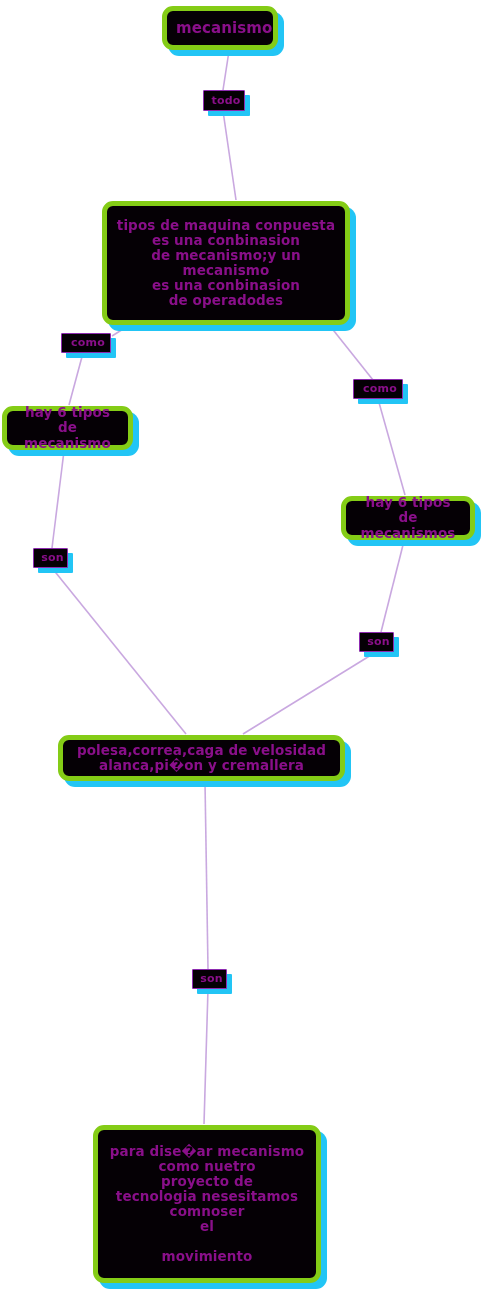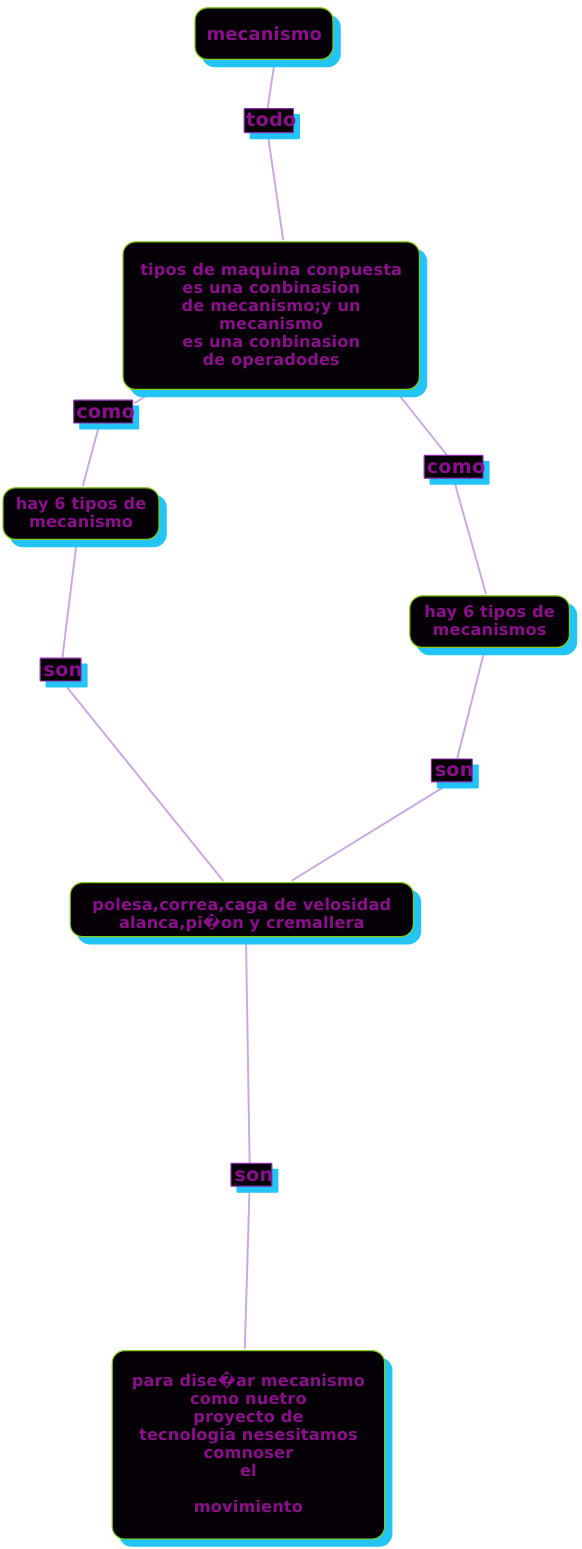--- a/index.html
+++ b/index.html
@@ -22,21 +22,21 @@
     top: 0;
     width: 485px;
     height: 1291px;
     pointer-events: none;
   }
   
   .node {
     position: absolute;
     box-sizing: border-box;
     background: #050005;
-    border: 1px solid #84cc16;
+    border: 5px solid #84cc16;
     border-radius: 11px;
     box-shadow: 6px 6px 0 0 #22c5f5;
     color: #8a0f8a;
     font-weight: bold;
     font-size: 13.5px;
     line-height: 1.12;
     text-align: center;
     display: flex;
     align-items: center;
     justify-content: center;
@@ -52,21 +52,21 @@
   
   .link-label {
     position: absolute;
     box-sizing: border-box;
     background: #050005;
     border: 1.5px solid #8d2bb0;
     border-radius: 1px;
     box-shadow: 5px 5px 0 0 #22c5f5;
     color: #8a0f8a;
     font-weight: bold;
-    font-size: 16px;
+    font-size: 11px;
     line-height: 1;
     display: flex;
     align-items: center;
     justify-content: center;
     padding: 1px 0 2px 4px;
     letter-spacing: 0.2px;
     z-index: 5;
   }
 </style>
 </head>

